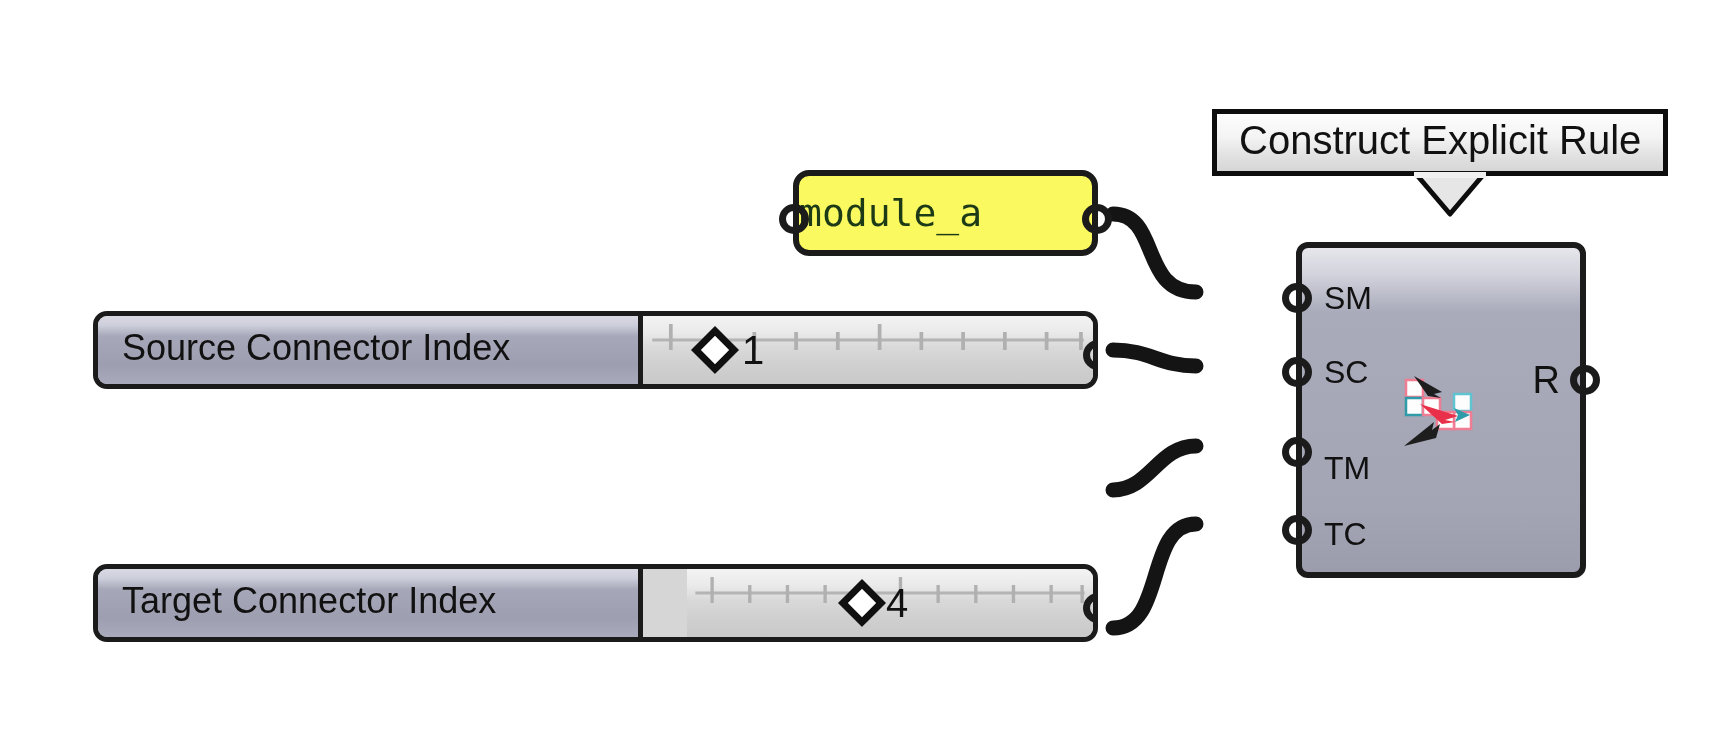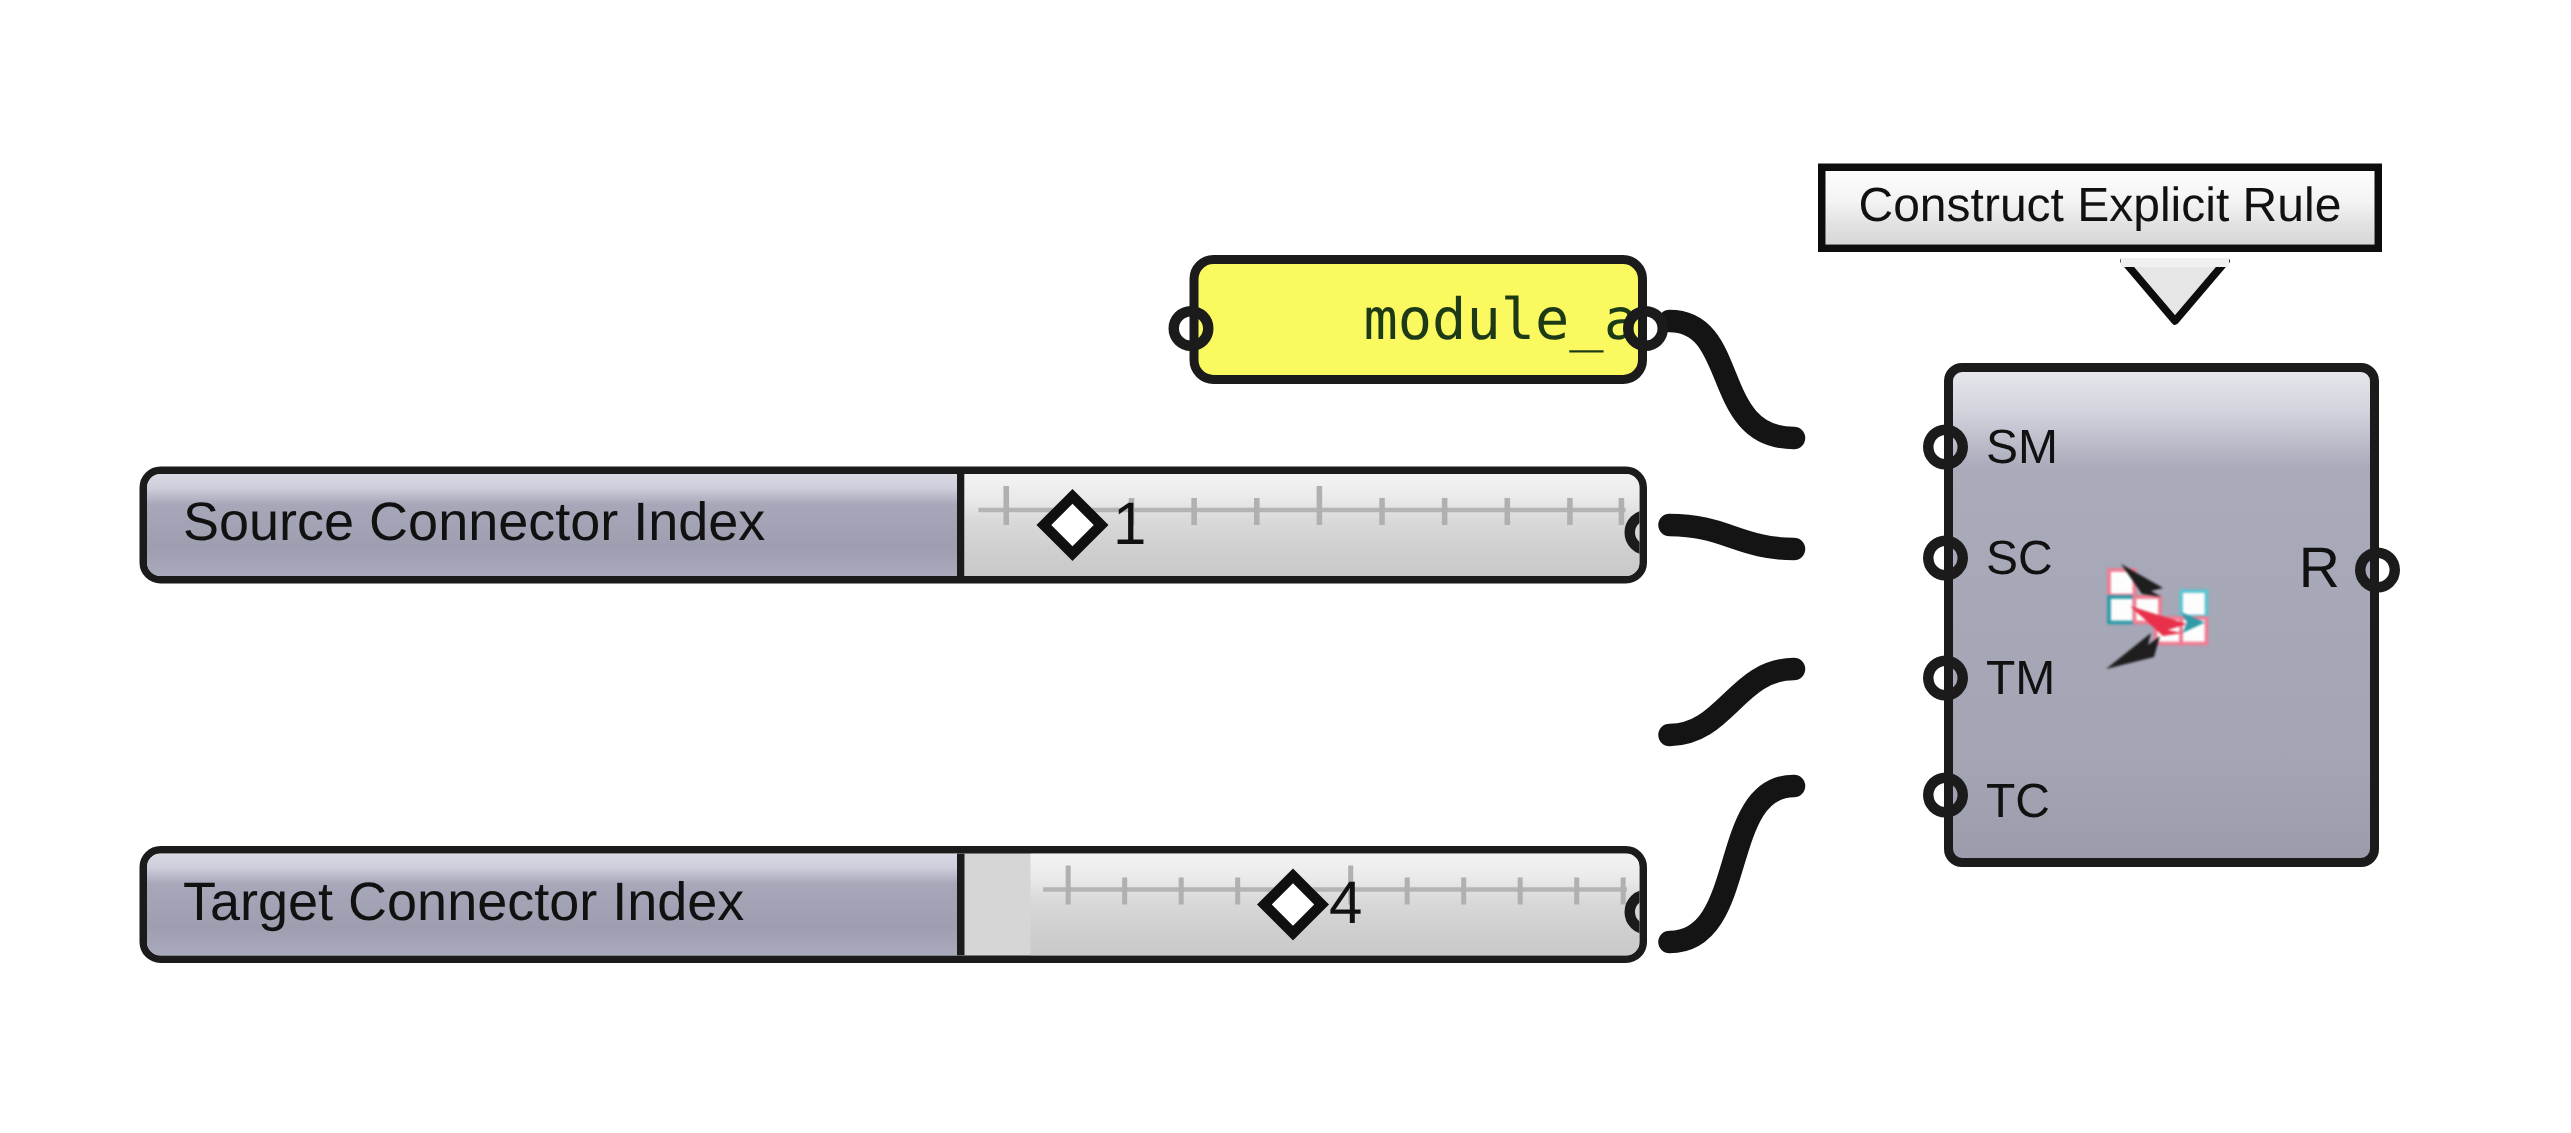--- a/index.html
+++ b/index.html
@@ -50,21 +50,21 @@
   .port.left  { left: -20px; }
   .port.right { right: -20px; }
 
   
   .panel {
     border: 6px solid #1b1b1b;
     border-radius: 16px;
     background: #fbf960;
     display: flex;
     align-items: center;
-    justify-content: flex-end;
+    justify-content: flex-start;
     z-index: 3;
   }
   .panel-text {
     font-family: "DejaVu Sans Mono", "Liberation Mono", monospace;
     font-size: 38px;
     color: #1d3a17;
     letter-spacing: 0px;
     white-space: pre;
   }
 
@@ -160,21 +160,21 @@
   }
 
   
   .balloon {
     position: absolute;
     border: 5px solid #0d0d0d;
     background: linear-gradient(to bottom,
                 #fdfdfd 0%, #f4f4f4 40%,
                 #e2e2e2 72%, #d6d6d6 100%);
     padding: 4px 22px 8px 22px;
-    font-size: 32px;
+    font-size: 40px;
     color: #111111;
     white-space: nowrap;
     z-index: 5;
   }
   .balloon-tail {
     position: absolute;
     z-index: 5;
   }
 </style>
 </head>
@@ -262,21 +262,21 @@
 
     <span class="port left" style="top:35px;"></span>
     <span class="port left" style="top:109px;"></span>
     <span class="port left" style="top:189px;"></span>
     <span class="port left" style="top:267px;"></span>
 
     <span class="port right" style="top:117px;"></span>
 
     <span class="comp-in" style="top:50px;">SM</span>
     <span class="comp-in" style="top:124px;">SC</span>
-    <span class="comp-in" style="top:204px;text-align:center;">TM</span>
+    <span class="comp-in" style="top:220px;text-align:center;">TM</span>
     <span class="comp-in" style="top:286px;">TC</span>
 
     <span class="comp-out" style="top:132px;">R</span>
 
     <svg class="comp-icon" viewBox="0 0 92 92" xmlns="http://www.w3.org/2000/svg">
 
       <rect x="8" y="16" width="17" height="17" fill="#fdfdfd" stroke="#ef7d93" stroke-width="2.5"></rect>
       <rect x="8" y="34" width="17" height="17" fill="#fdfdfd" stroke="#2f9aa8" stroke-width="2.5"></rect>
       <rect x="25" y="34" width="17" height="17" fill="#fdfdfd" stroke="#ef7d93" stroke-width="2.5"></rect>
 

